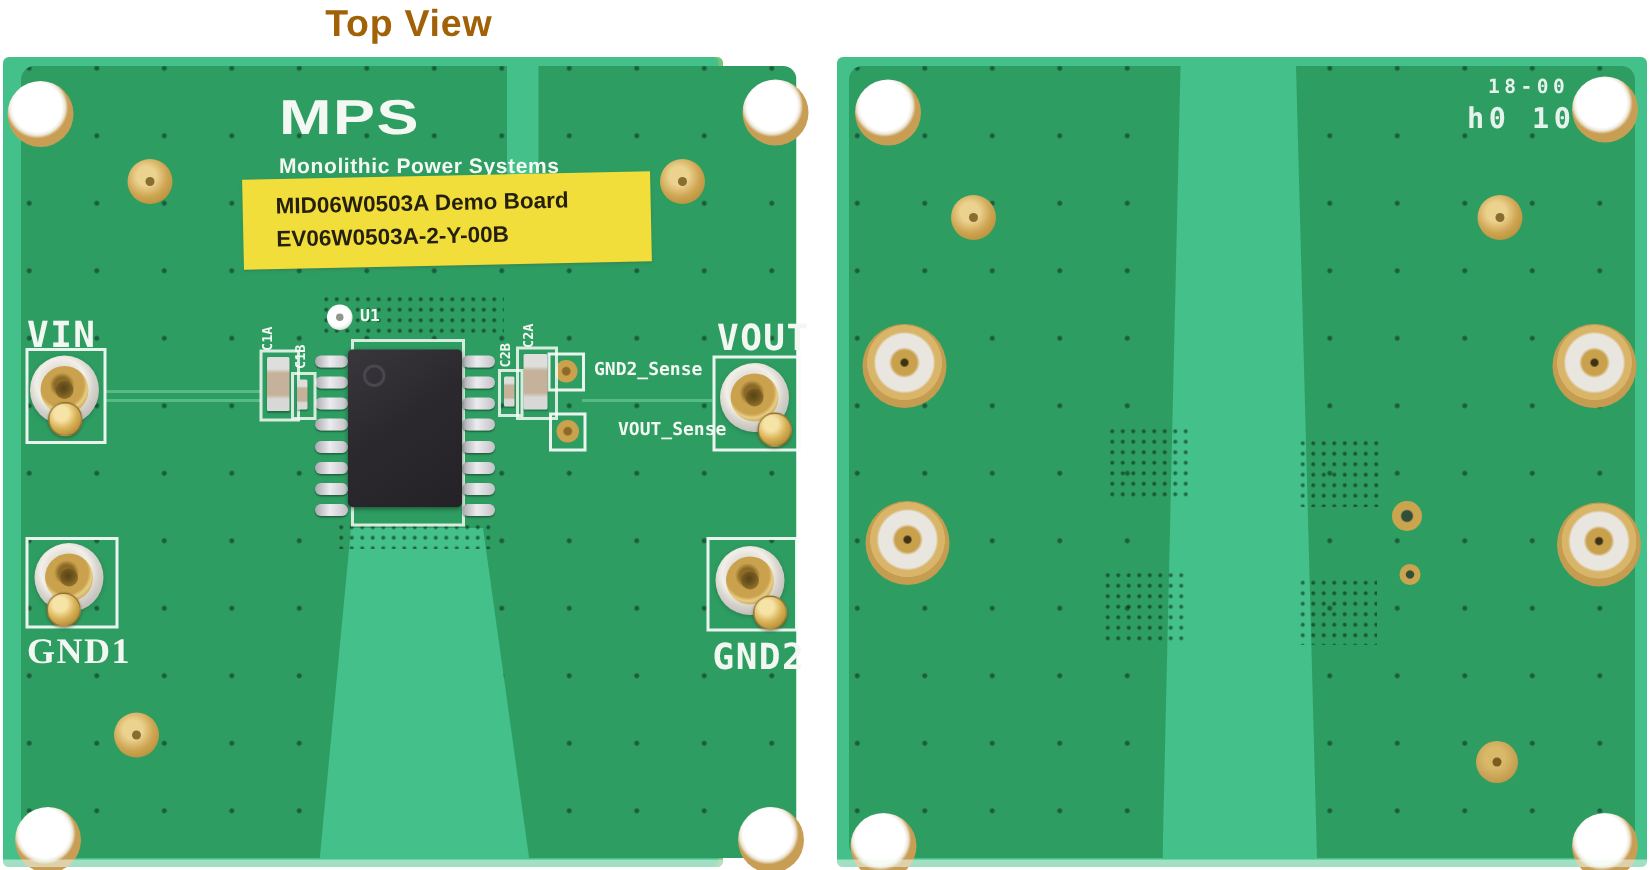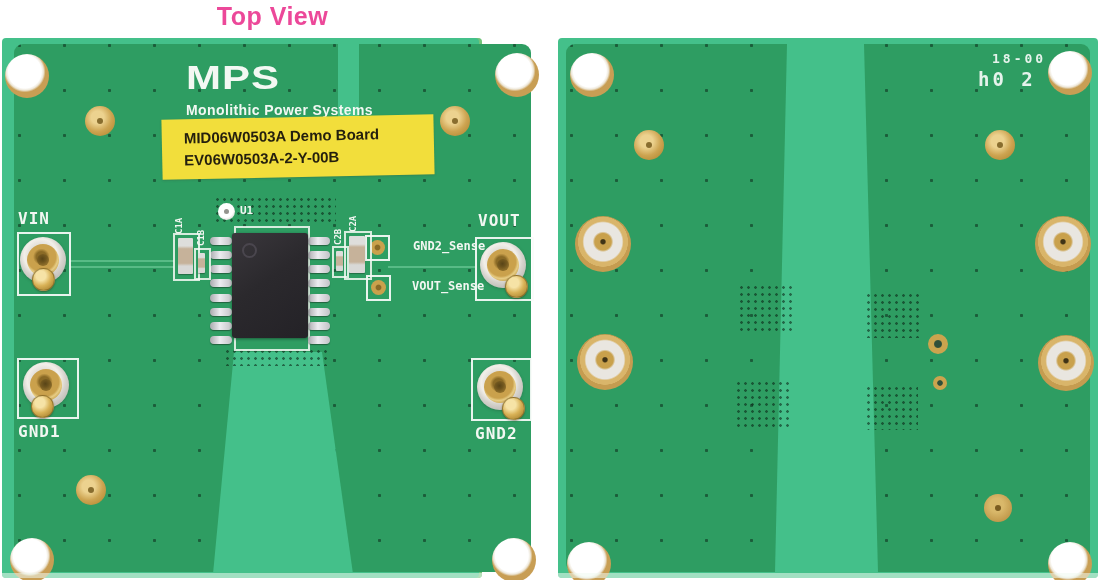--- a/index.html
+++ b/index.html
@@ -1,19 +1,19 @@
 <!DOCTYPE html>
 <html style="--board-dark: #2E9D62; --board-light: #44C08A; --sticker-yellow: #F2DE3B; --silkscreen: #F2F7F2; --gold: #C9A24B; --ic-body: #2B292D;"><head>
 <meta charset="utf-8">
 <style>
   html,body { margin:0; padding:0; background:#fff; }
   .stage { position:relative; width:1100px; height:580px; background:#ffffff;
            font-family:"Liberation Sans",sans-serif; overflow:hidden; }
 
-  .title { position:absolute; top:2px; font-size:25px; font-weight:bold; color:#ec4899;
+  .title { position:absolute; top:2px; font-size:25px; font-weight:bold; color:#a16207;
            text-align:center; letter-spacing:.5px; }
   .title-top { left:2px; width:541px; }
   .title-bottom { left:558px; width:540px; }
 
   .board { position:absolute; top:38px; height:540px; border-radius:4px;
            background:var(--board-light,#44C08A); }
   .board::after { content:""; position:absolute; left:0; right:0; bottom:0; height:5px;
            background:rgba(238,250,240,.55); border-radius:0 0 4px 4px; }
   .top-board { left:2px; width:480px; box-shadow: inset -3px 0 0 rgba(205,200,90,.35); }
   .bottom-board { left:558px; width:540px; }
@@ -57,21 +57,21 @@
           background: radial-gradient(circle at 45% 40%, #d9b86a 0 30%, #c29a4c 72%, #a5812f 100%); }
   .flat-pad::after { content:""; position:absolute; left:11px; top:11px; width:6px; height:6px;
           border-radius:50%; background:#7a5c20; }
 
   .sq { position:absolute; border:2px solid rgba(250,252,250,.92); }
   .sense-pad { position:absolute; width:15px; height:15px; border-radius:50%;
           background: radial-gradient(circle, #8a6a26 0 22%, #caa14c 32% 76%, #9c7930 100%); }
 
   .silk { position:absolute; color:var(--silkscreen,#F2F7F2);
           font-family:"DejaVu Sans Mono",monospace; font-weight:bold; white-space:nowrap; }
-  .term-label { font-size:16px; letter-spacing:1px; }
+  .term-label { font-size:24px; letter-spacing:1px; }
   .sense-label { font-size:12px; }
   .cap-label { font-size:9px; writing-mode:vertical-rl; transform:rotate(180deg); }
   .u1-label { font-size:11px; }
 
   .brand-block { position:absolute; left:184px; top:28px; width:210px; color:#f3f8f3; }
   .brand { font-size:42px; font-weight:800; line-height:.75; letter-spacing:1px;
            transform:scaleY(.78); transform-origin:left top; }
   .tagline { margin-top:4px; font-size:14px; font-weight:bold; letter-spacing:.4px; }
 
   .sticker { position:absolute; left:160px; top:79px; width:272px; height:60px;
@@ -156,32 +156,32 @@
     <div class="silk term-label" style="left:476px; top:173px;">VOUT</div>
     <div class="sq" style="left:473px; top:199px; width:55px; height:60px;"></div>
     <div class="turret" style="left:478px; top:204px;">
       <div class="pin" style="left:25px; top:33px;"></div>
     </div>
 
     <div class="sq" style="left:15px; top:320px; width:58px; height:57px;"></div>
     <div class="turret" style="left:21px; top:324px;">
       <div class="pin" style="left:8px; top:33px;"></div>
     </div>
-    <div class="silk term-label" style="left:16px; top:384px;">GND1</div>
+    <div class="silk term-label" style="left:16px; top:384px;font-family:Liberation Serif, serif;">GND1</div>
 
     <div class="sq" style="left:469px; top:320px; width:57px; height:59px;"></div>
     <div class="turret" style="left:475px; top:326px;">
       <div class="pin" style="left:25px; top:33px;"></div>
     </div>
     <div class="silk term-label" style="left:473px; top:386px;">GND2</div>
 
     <div class="sq" style="left:363px; top:197px; width:21px; height:22px;">
       <div class="sense-pad" style="left:3px; top:3px;"></div>
     </div>
-    <div class="silk sense-label" style="left:395px; top:201px;padding-left:16px;">GND2_Sense</div>
+    <div class="silk sense-label" style="left:378px; top:201px;padding-left:16px;">GND2_Sense</div>
     <div class="sq" style="left:364px; top:237px; width:21px; height:22px;">
       <div class="sense-pad" style="left:3px; top:3px;"></div>
     </div>
     <div class="silk sense-label" style="left:410px; top:241px;">VOUT_Sense</div>
 
     <div class="bracket"></div>
     <div class="pincol pincol-left">
       <i></i>
         <i></i>
         <i></i>
@@ -245,16 +245,16 @@
     <div class="joint" style="left:17px;  top:178px;"></div>
     <div class="joint" style="left:477px; top:178px;"></div>
     <div class="joint" style="left:19px;  top:296px;"></div>
     <div class="joint" style="left:480px; top:297px;"></div>
 
     <div class="small-pad" style="left:370px; top:296px; width:20px; height:20px;"></div>
     <div class="small-pad" style="left:375px; top:338px; width:14px; height:14px;"></div>
     <div class="flat-pad" style="left:426px; top:456px;"></div>
 
     <div class="marking marking-1">18-00</div>
-    <div class="marking marking-2">h0 2</div>
+    <div class="marking marking-2">h0 10</div>
   </div>
 
 </div>
 
 </body></html>

